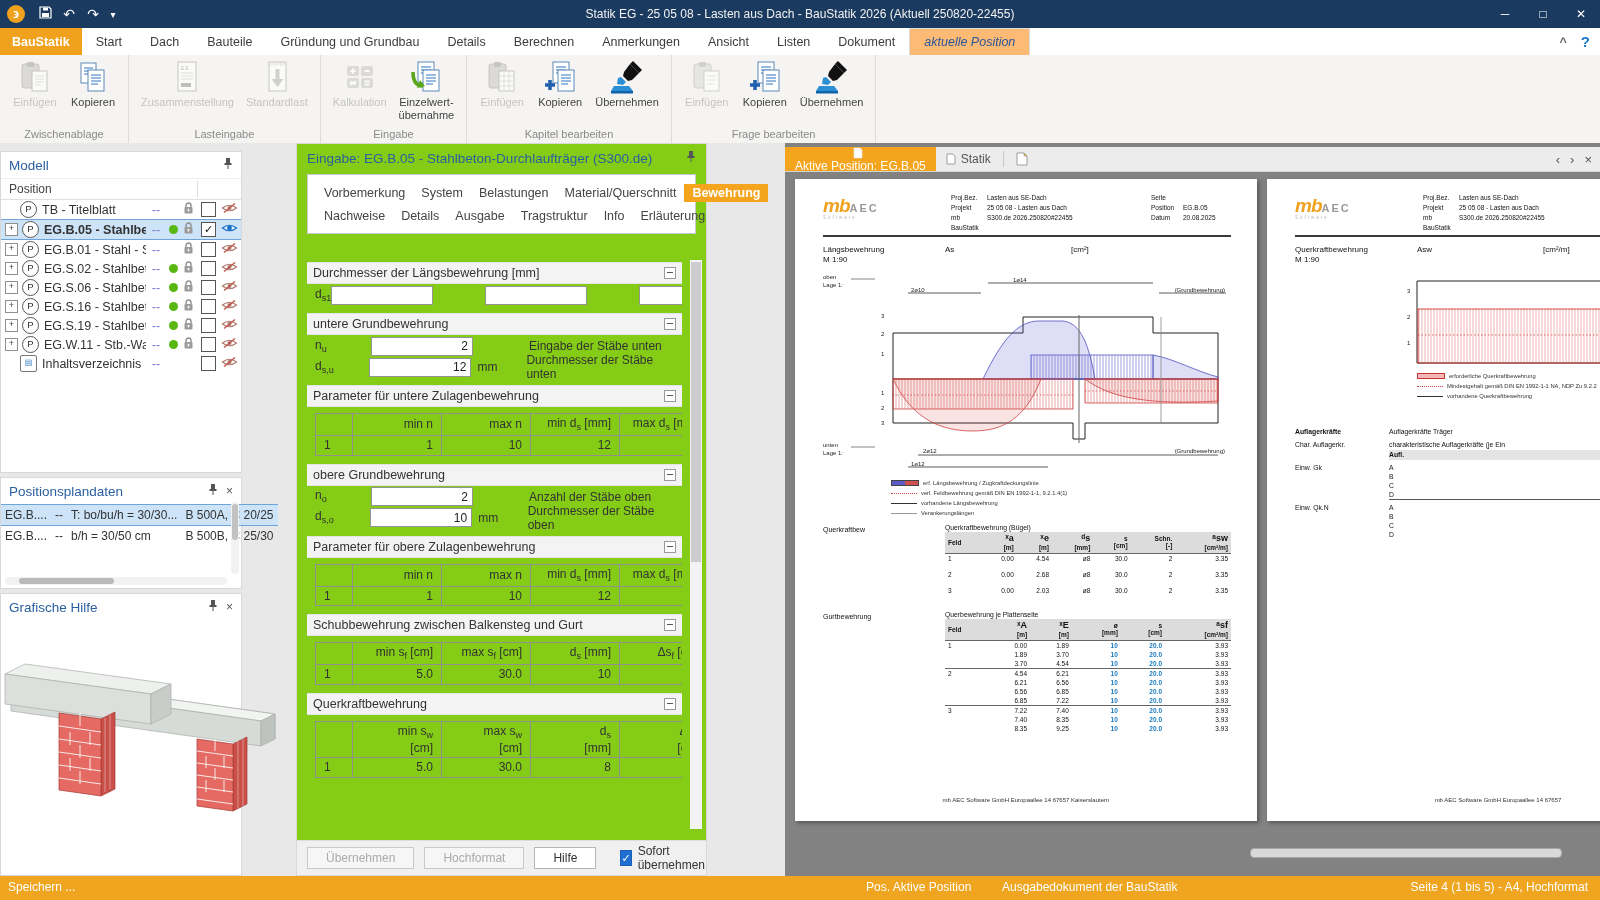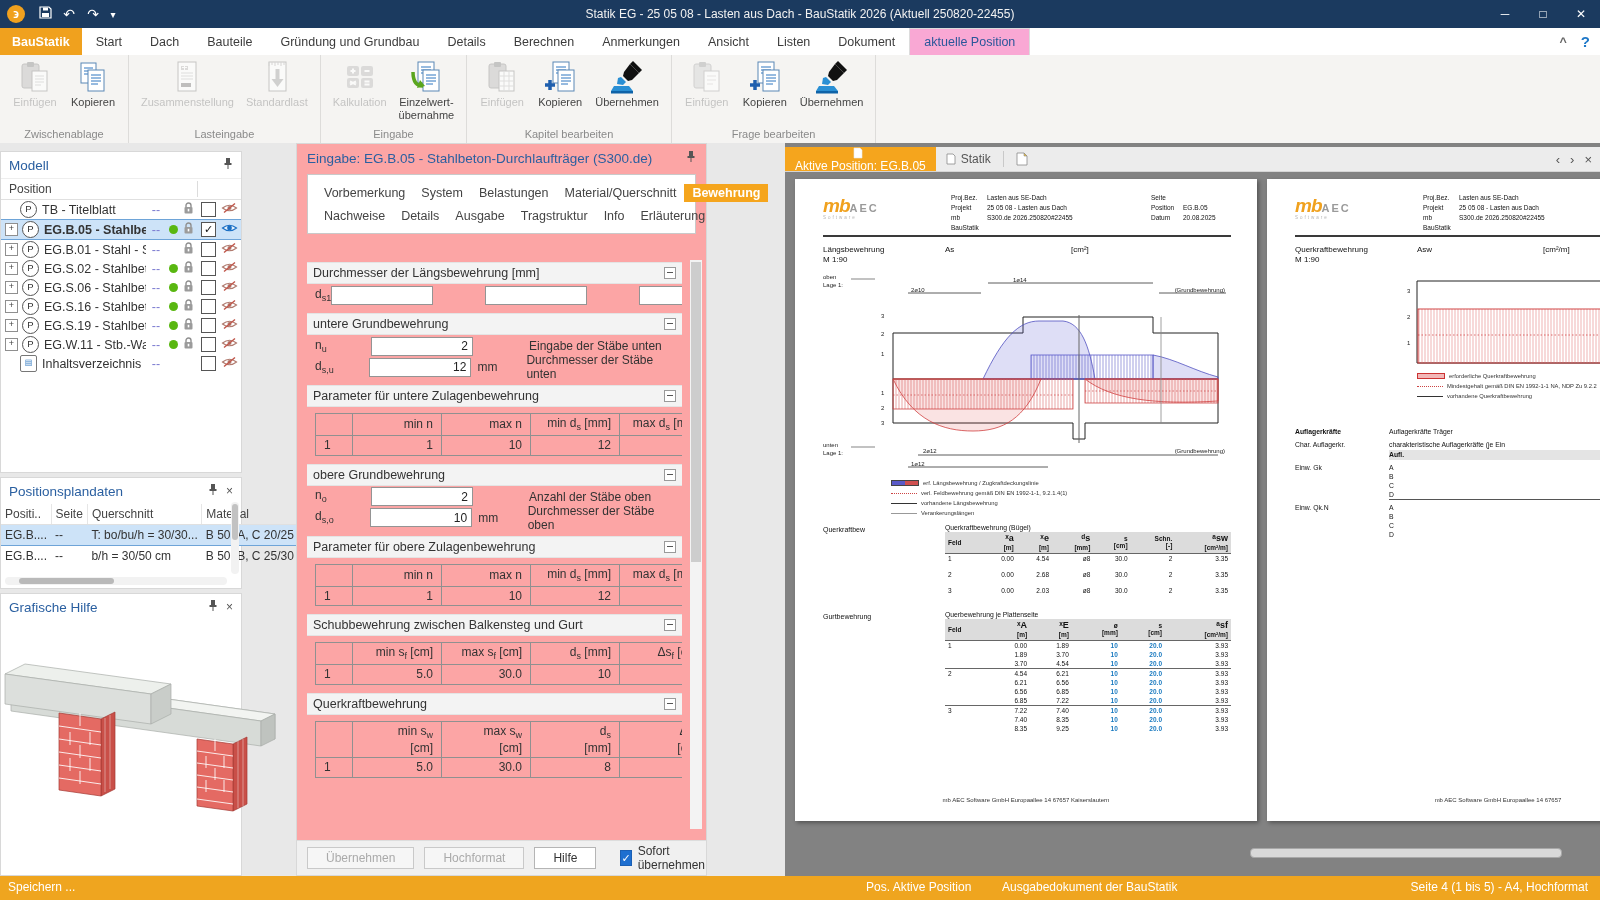--- a/index.html
+++ b/index.html
@@ -14,21 +14,21 @@
   .qa.small{font-size:10px;width:16px;}
   .wtitle{position:absolute;left:0;right:0;text-align:center;font-size:12px;color:#f2f2f2;pointer-events:none;}
   .wbtns{margin-left:auto;display:flex;z-index:2;}
   .wbtns span{width:38px;height:28px;display:inline-flex;align-items:center;justify-content:center;font-size:12px;}
   
   .rtabs{position:absolute;top:28px;left:0;right:0;height:27px;background:#ffffff;border-bottom:1px solid #e2e2e2;
          display:flex;align-items:stretch;font-size:12.5px;}
   .brandtab{background:#f0a11e;color:#fff;display:inline-flex;align-items:center;padding:0 12px;font-weight:bold;}
   .rtablist{display:flex;}
   .rtab{display:inline-flex;align-items:center;padding:0 14px;color:#3c3c3c;}
-  .rtab.active{color:#2a579a;background:#f9a8d4;border:1px solid #dcdcdc;border-bottom:none;}
+  .rtab.active{color:#2a579a;background:#fdba74;border:1px solid #dcdcdc;border-bottom:none;font-style:italic;}
   .rtabright{margin-left:auto;display:flex;align-items:center;padding-right:10px;}
   .rtabright span{margin-left:14px;color:#666;font-weight:bold;}
   .rtabright .help{color:#1e78c8;font-size:15px;font-weight:bold;}
   
   .ribbon{position:absolute;top:55px;left:0;right:0;height:88px;background:#f5f4f2;border-bottom:1px solid #d9d9d9;}
   .rgroups{display:flex;height:100%;}
   .rgroup{display:flex;flex-direction:column;border-right:1px solid #dddcda;padding:2px 6px 0 6px;}
   .rbtns{display:flex;flex:1;}
   .rbtn{display:flex;flex-direction:column;align-items:center;padding:2px 6px;min-width:46px;}
   .rbtn .ricon{height:36px;display:flex;align-items:center;}
@@ -73,21 +73,21 @@
   .plantable{font-size:12px;width:100%;border-collapse:collapse;}
   .plantable th{font-weight:normal;text-align:left;border-bottom:1px solid #e0e0e0;border-right:1px solid #e6e6e6;
                 padding:1px 4px;color:#444;height:18px;}
   .plantable td{padding:1px 4px;height:18px;white-space:nowrap;overflow:hidden;}
   .plantable tr.sel td{background:#cde3f8;border-top:1px solid #6ea4d8;border-bottom:1px solid #6ea4d8;}
   .hscroll{position:absolute;left:4px;right:14px;bottom:3px;height:8px;background:#f2f2f2;border-radius:4px;}
   .hscroll .thumb{position:absolute;left:14px;width:95px;top:1px;bottom:1px;background:#b9b9b9;border-radius:3px;}
   .vscroll-sliver{position:absolute;right:2px;top:24px;bottom:14px;width:8px;background:#f2f2f2;border-radius:4px;}
   .vscroll-sliver .thumb{position:absolute;top:2px;height:36px;left:1px;right:1px;background:#c2c2c2;border-radius:3px;}
   
-  .center{position:absolute;left:296px;width:411px;top:0;bottom:0;background:#fca5a5;border:1px solid #d8d8d8;box-sizing:border-box;}
+  .center{position:absolute;left:296px;width:411px;top:0;bottom:0;background:#84cc16;border:1px solid #d8d8d8;box-sizing:border-box;}
   .ehead{display:flex;align-items:center;height:28px;padding:0 10px;}
   .ehead .etitle{color:#2a5fa0;font-size:13.5px;}
   .ehead .ptools{margin-left:auto;}
   .tabbox{margin:2px 10px 8px 10px;border:1px solid #c9c9c9;background:#fff;padding:6px 8px;}
   .tabrow{display:flex;justify-content:space-between;align-items:center;height:23px;}
   .etab{padding:2px 8px;color:#444;font-size:12.5px;white-space:nowrap;}
   .etab.active{background:#f5a51d;color:#fff;font-weight:bold;}
   .econtent{position:absolute;top:116px;left:10px;right:24px;bottom:46px;overflow:hidden;}
   .sechead{display:flex;align-items:center;background:#f3f3f3;border-top:1px solid #e4e4e4;border-bottom:1px solid #e4e4e4;
            height:20px;padding:0 6px;margin-top:8px;color:#333;font-size:12.5px;}
@@ -598,26 +598,20 @@
           <span><svg width="10" height="13" viewBox="0 0 10 13">
                 <rect x="3" y="1" width="4" height="5" fill="#555"></rect>
                 <rect x="1.5" y="6" width="7" height="2" fill="#555"></rect>
                 <rect x="4.5" y="8" width="1" height="4" fill="#555"></rect>
               </svg></span>
           <span>×</span>
         </span>
       </div>
       <table class="plantable">
           <tbody>
-            <tr>
-              <th>Positi..</th>
-              <th>Seite</th>
-              <th>Querschnitt</th>
-              <th>Material</th>
-            </tr>
             <tr class="sel">
               <td>EG.B....</td>
               <td>--</td>
               <td>T: bo/bu/h = 30/30...</td>
               <td>B 500A, C 20/25</td>
             </tr>
             <tr>
               <td>EG.B....</td>
               <td>--</td>
               <td>b/h = 30/50 cm</td>

